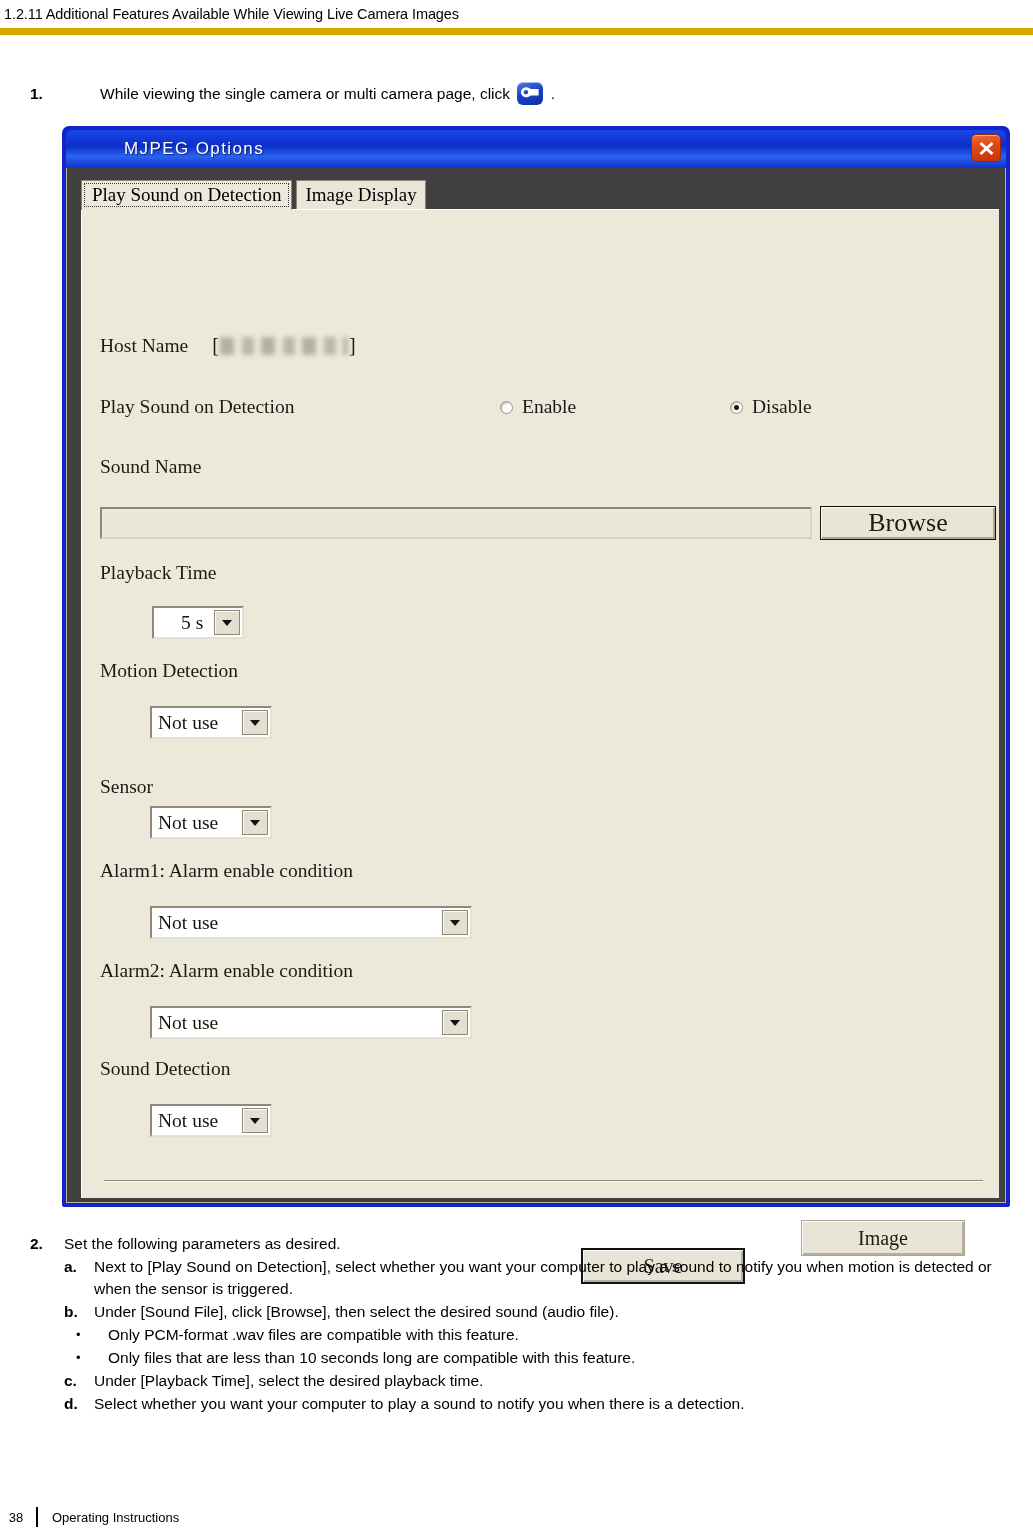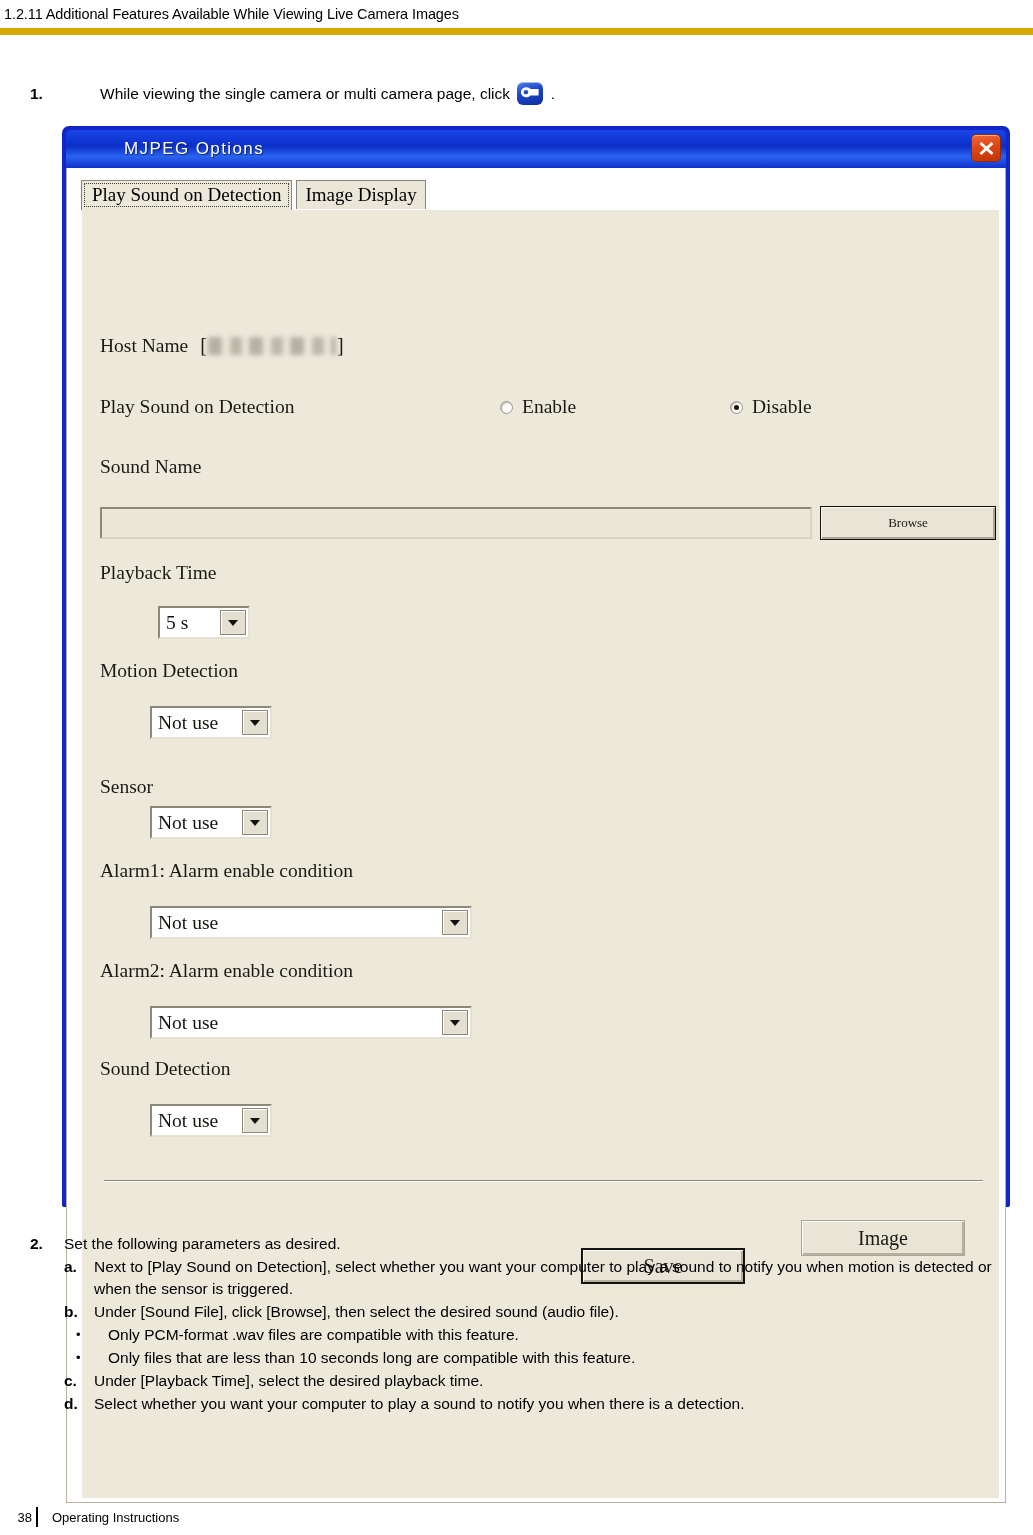--- a/index.html
+++ b/index.html
@@ -97,22 +97,22 @@
     border-radius: 5px;
     background: linear-gradient(170deg, #f06a3c 0%, #e04a18 40%, #c23408 100%);
     border: 1px solid #8c2b08;
     box-shadow: inset 0 1px 0 rgba(255,255,255,0.45);
     display: flex; align-items: center; justify-content: center;
     cursor: pointer;
   }
   .close-btn svg { display: block; }
 
   .dialog-body {
-    height: 1335px;
-    background: #ffffff;
+    height: 1035px;
+    background: #404040;
     border: 1px solid #b9b3a0;
     border-top: none;
     position: relative;
     padding: 0;
   }
 
   
   .tabstrip {
     position: absolute;
     left: 0; top: 0;
@@ -164,21 +164,21 @@
     font-family: "Liberation Serif", serif;
     font-size: 19.5px;
     color: #1b1b16;
   }
   .row-hostname {
     position: absolute;
     left: 0; top: 114px;
     display: flex; align-items: baseline;
     white-space: nowrap;
   }
-  .hostname-label { margin-right: 12px; }
+  .hostname-label { margin-right: 24px; }
   .hostname-value-wrap { display: flex; align-items: center; }
   .bracket { font-size: 20px; }
   .hostname-blur {
     display: inline-block;
     width: 128px; height: 18px;
     margin: 0 1px;
     background:
       repeating-linear-gradient(90deg,
         rgba(120,118,105,0.62) 0px, rgba(120,118,105,0.62) 13px,
         rgba(236,232,218,0.15) 15px, rgba(236,232,218,0.15) 21px,
@@ -243,21 +243,21 @@
     border-right-color: #d8d4c5;
     border-bottom-color: #d8d4c5;
     margin-right: 8px;
   }
   .browse-btn {
     width: 176px; height: 34px;
     background: #e9e5d6;
     border: 1px solid #0f0f0c;
     box-shadow: inset 1px 1px 0 #fbfaf4, inset -2px -2px 0 #aaa595;
     font-family: "Liberation Serif", serif;
-    font-size: 13px;
+    font-size: 26px;
     display: flex; align-items: center; justify-content: center;
     cursor: pointer;
     color: #1b1b16;
   }
 
   
   .combo {
     position: absolute;
     height: 33px;
     background: #ffffff;
@@ -284,21 +284,21 @@
     box-shadow: inset 1px 1px 0 #fdfcf6;
     display: flex; align-items: center; justify-content: center;
     flex: 0 0 26px;
   }
   .caret {
     width: 0; height: 0;
     border-left: 5px solid transparent;
     border-right: 5px solid transparent;
     border-top: 6px solid #121210;
   }
-  .combo-playback { left: 58px; top: 386px; width: 92px; }
+  .combo-playback { left: 52px; top: 386px; width: 92px; padding-left: 21px; }
   .combo-motion   { left: 50px; top: 486px; width: 122px; }
   .combo-sensor   { left: 50px; top: 586px; width: 122px; }
   .combo-alarm1   { left: 50px; top: 686px; width: 322px; }
   .combo-alarm2   { left: 50px; top: 786px; width: 322px; }
   .combo-sounddet { left: 50px; top: 884px; width: 122px; }
 
   
   .footer-divider {
     position: absolute;
     left: 4px; right: 4px;
@@ -364,21 +364,21 @@
 
   
   .page-footer {
     position: absolute;
     left: 0; bottom: 8px;
     width: 1033px;
     display: flex;
     align-items: center;
     font-size: 13px;
   }
-  .pf-number { width: 32px; text-align: right; padding-left: 0; }
+  .pf-number { width: 32px; text-align: center; padding-left: 0; }
   .pf-divider {
     width: 2px; height: 20px;
     background: #000000;
     margin: 0 14px 0 4px;
   }
 </style>
 </head>
 <body>
 
 <div class="page-header">

